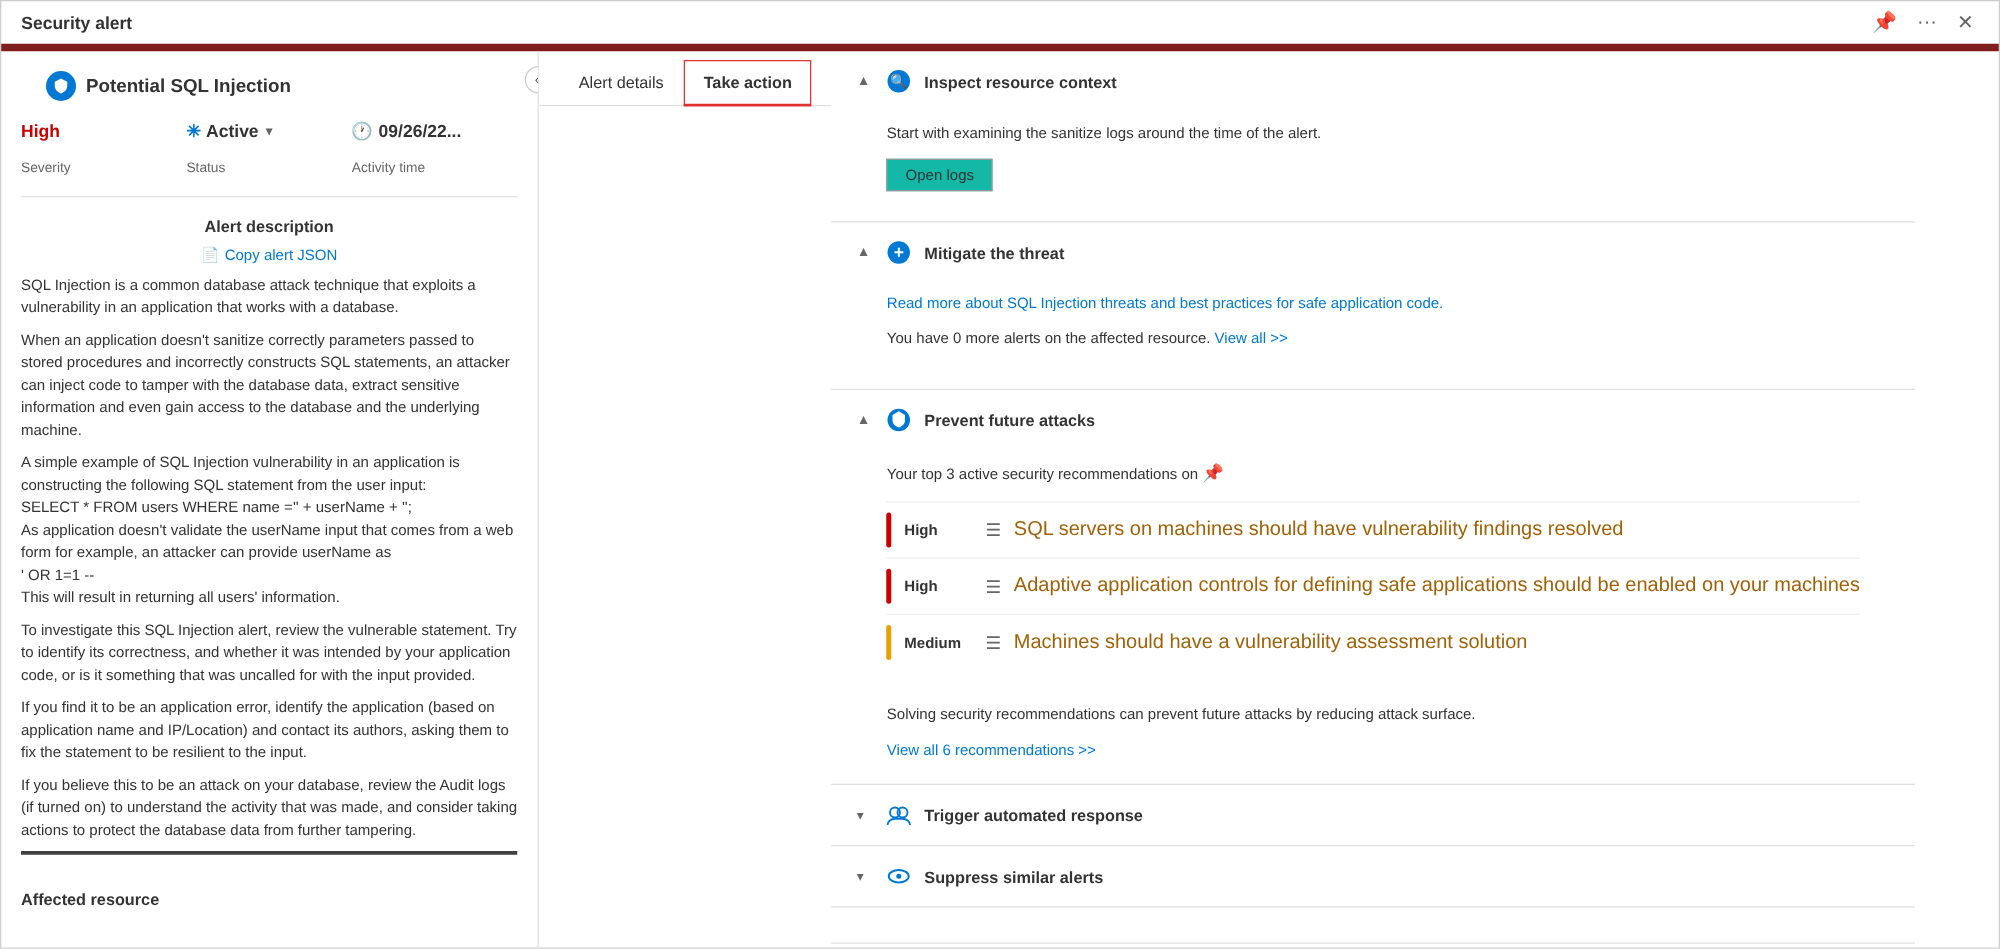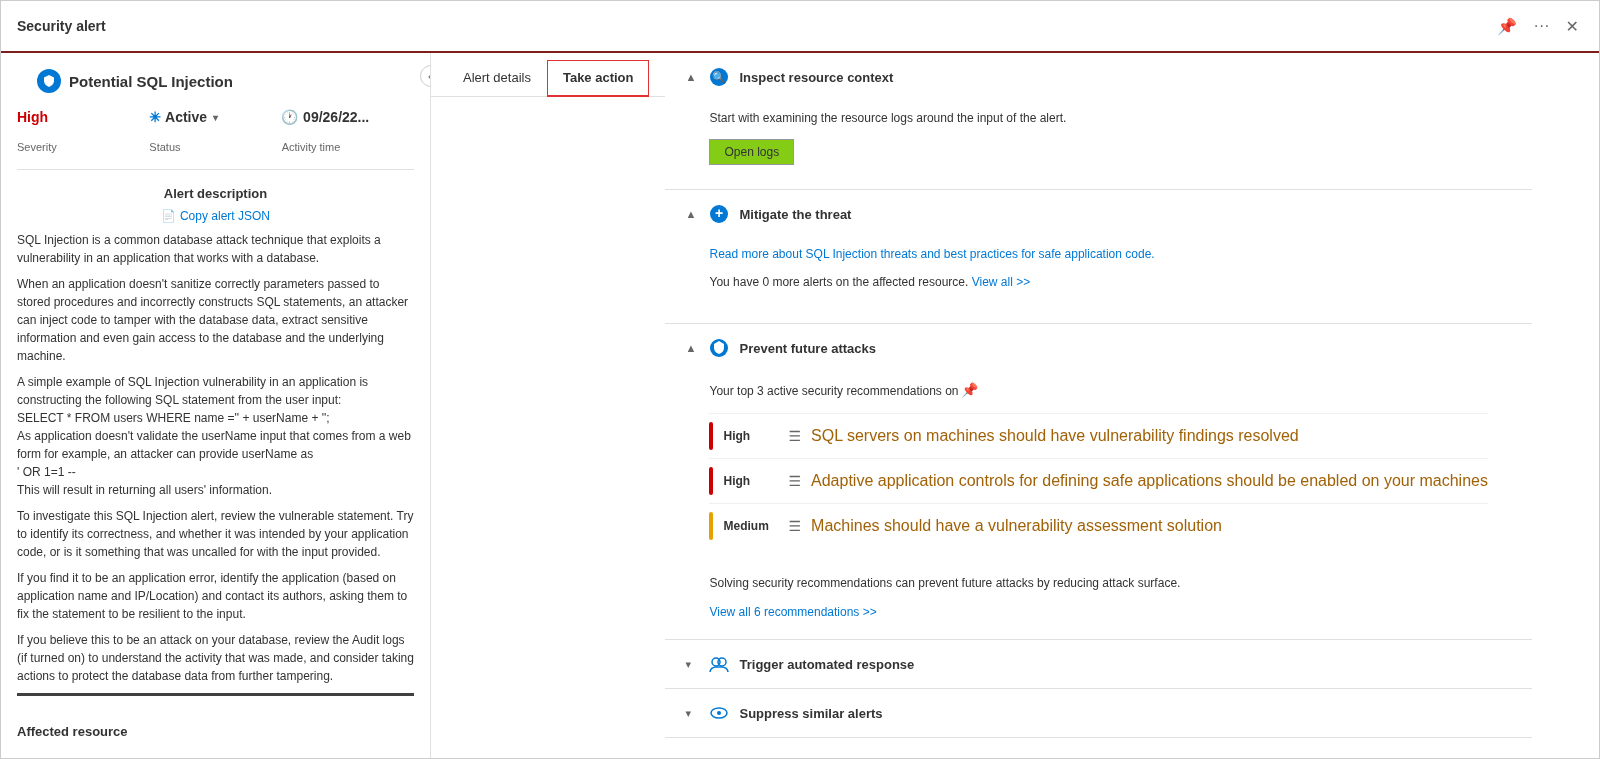--- a/index.html
+++ b/index.html
@@ -12,22 +12,22 @@
       display: flex;
       flex-direction: column;
       background: #fff;
       box-shadow: 0 4px 20px rgba(0,0,0,0.15);
     }
 
     .dialog-header {
       display: flex;
       align-items: center;
       padding: 8px 16px;
-      border-bottom: 2px solid #7f1d1d;
-      height: 52px;
+      border-bottom: 6px solid #7f1d1d;
+      height: 40px;
       flex-shrink: 0;
     }
 
     .dialog-title {
       font-size: 14px;
       font-weight: 600;
       color: #333;
       flex: 1;
     }
 
@@ -272,21 +272,21 @@
 
     .section-body p {
       font-size: 12px;
       color: #333;
       margin-bottom: 12px;
       line-height: 1.5;
     }
 
     .open-logs-btn {
       border: 1px solid #999;
-      background: #84cc16;
+      background: #14b8a6;
       padding: 5px 14px;
       cursor: pointer;
       font-size: 12px;
       color: #333;
       margin-bottom: 4px;
     }
 
     .link-blue {
       color: #0078d4;
       text-decoration: none;
@@ -453,21 +453,21 @@
             <span class="section-chevron">▲</span>
             <div class="section-icon">
               <svg width="20" height="20" viewBox="0 0 20 20">
                 <circle cx="10" cy="10" r="9" fill="#0078d4"></circle>
                 <text x="10" y="14" text-anchor="middle" fill="white" font-size="11">🔍</text>
               </svg>
             </div>
             <span class="section-title">Inspect resource context</span>
           </div>
           <div class="section-body">
-            <p>Start with examining the resource logs around the input of the alert.</p>
+            <p>Start with examining the sanitize logs around the time of the alert.</p>
             <button class="open-logs-btn">
               <span>Open logs</span>
             </button>
           </div>
         </div>
 
         <div class="section">
           <div class="section-header">
             <span class="section-chevron">▲</span>
             <div class="section-icon">

